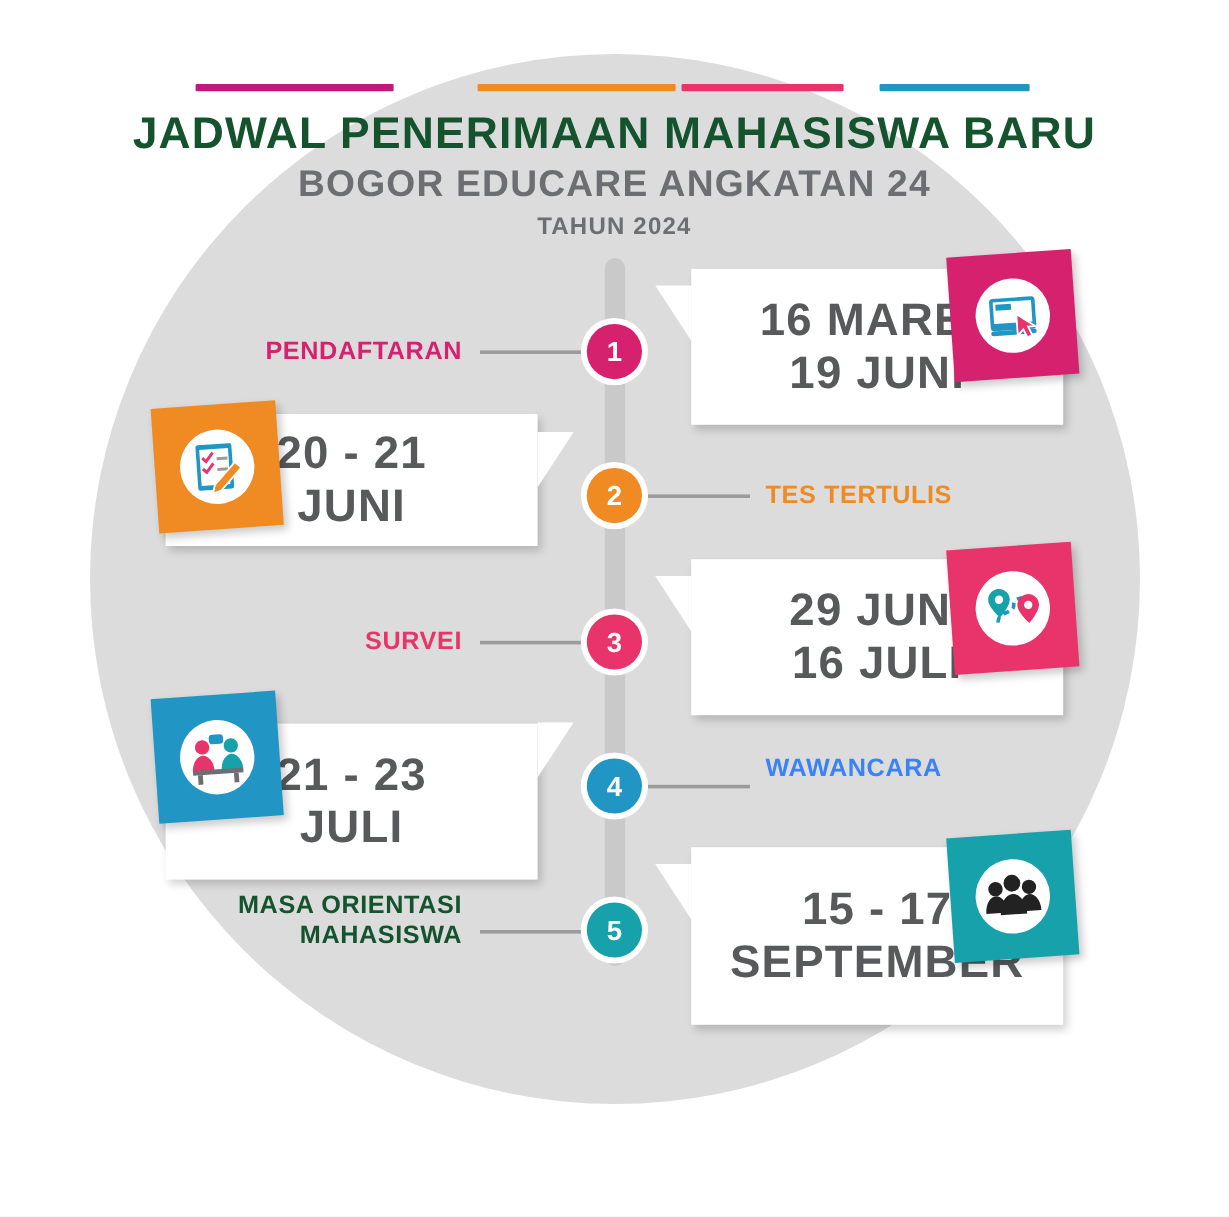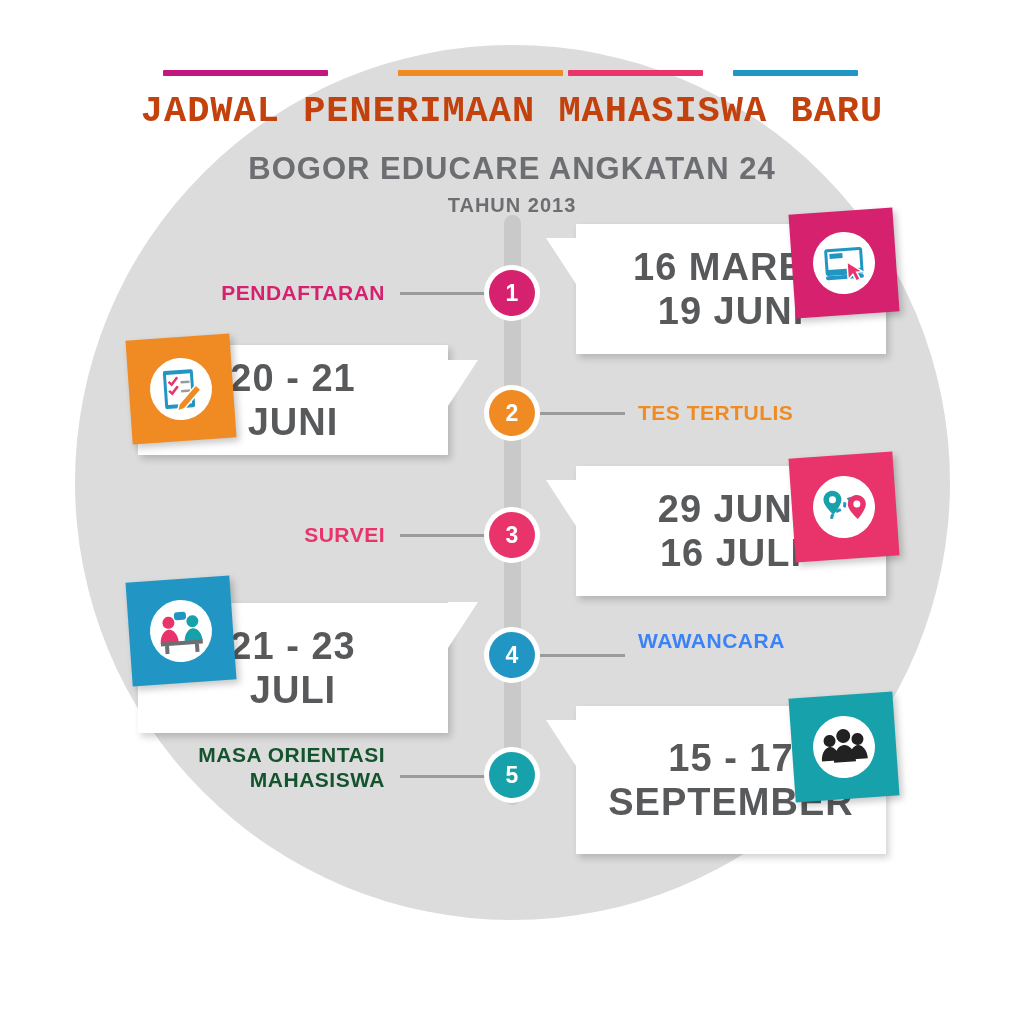--- a/index.html
+++ b/index.html
@@ -20,26 +20,26 @@
     border-radius:50%;
     background:#dcdcdc;
   }
 
   
   .accent-bars{position:absolute;left:163px;top:70px;width:700px;height:8px;}
   .accent-bar{position:absolute;top:0;height:6px;border-radius:1px;}
 
   .title-block{position:absolute;left:0;top:90px;width:1024px;text-align:center;}
   .title-1{
-    font-size:37px;font-weight:bold;color:#c2410c;letter-spacing:1px;
-    line-height:42px;white-space:nowrap;font-family:Liberation Mono, monospace;
+    font-size:37px;font-weight:bold;color:#14532d;letter-spacing:1px;
+    line-height:42px;white-space:nowrap;
   }
   .title-2{
     font-size:31px;font-weight:bold;color:#6d6e71;letter-spacing:1px;
-    line-height:38px;margin-top:18px;white-space:nowrap;
+    line-height:38px;margin-top:2px;white-space:nowrap;
   }
   .title-3{
     font-size:20px;font-weight:bold;color:#6d6e71;letter-spacing:1px;
     line-height:26px;margin-top:4px;
   }
 
   
   .rail{
     position:absolute;left:504px;top:215px;width:17px;height:590px;
     background:#c9c9c9;border-radius:9px;
@@ -95,21 +95,21 @@
   <div class="accent-bars">
     <div class="accent-bar" style="left:0px;width:165px;background:#c2177f;"></div>
     <div class="accent-bar" style="left:235px;width:165px;background:#ef8b22;"></div>
     <div class="accent-bar" style="left:405px;width:135px;background:#e8336b;"></div>
     <div class="accent-bar" style="left:570px;width:125px;background:#2196c4;"></div>
   </div>
 
   <div class="title-block">
     <div class="title-1">JADWAL PENERIMAAN MAHASISWA BARU</div>
     <div class="title-2">BOGOR EDUCARE  ANGKATAN 24</div>
-    <div class="title-3">TAHUN 2013</div>
+    <div class="title-3">TAHUN 2024</div>
   </div>
 
   <div class="rail"></div>
 
   <div class="side-label left" style="left:150px;top:280px;width:235px;color:#d6216e;">
     <span>PENDAFTARAN</span>
   </div>
   <div class="connector" style="left:400px;top:292px;width:85px;"></div>
   <div class="marker" style="left:489px;top:270px;background:#d6216e;">
     <span>1</span>

